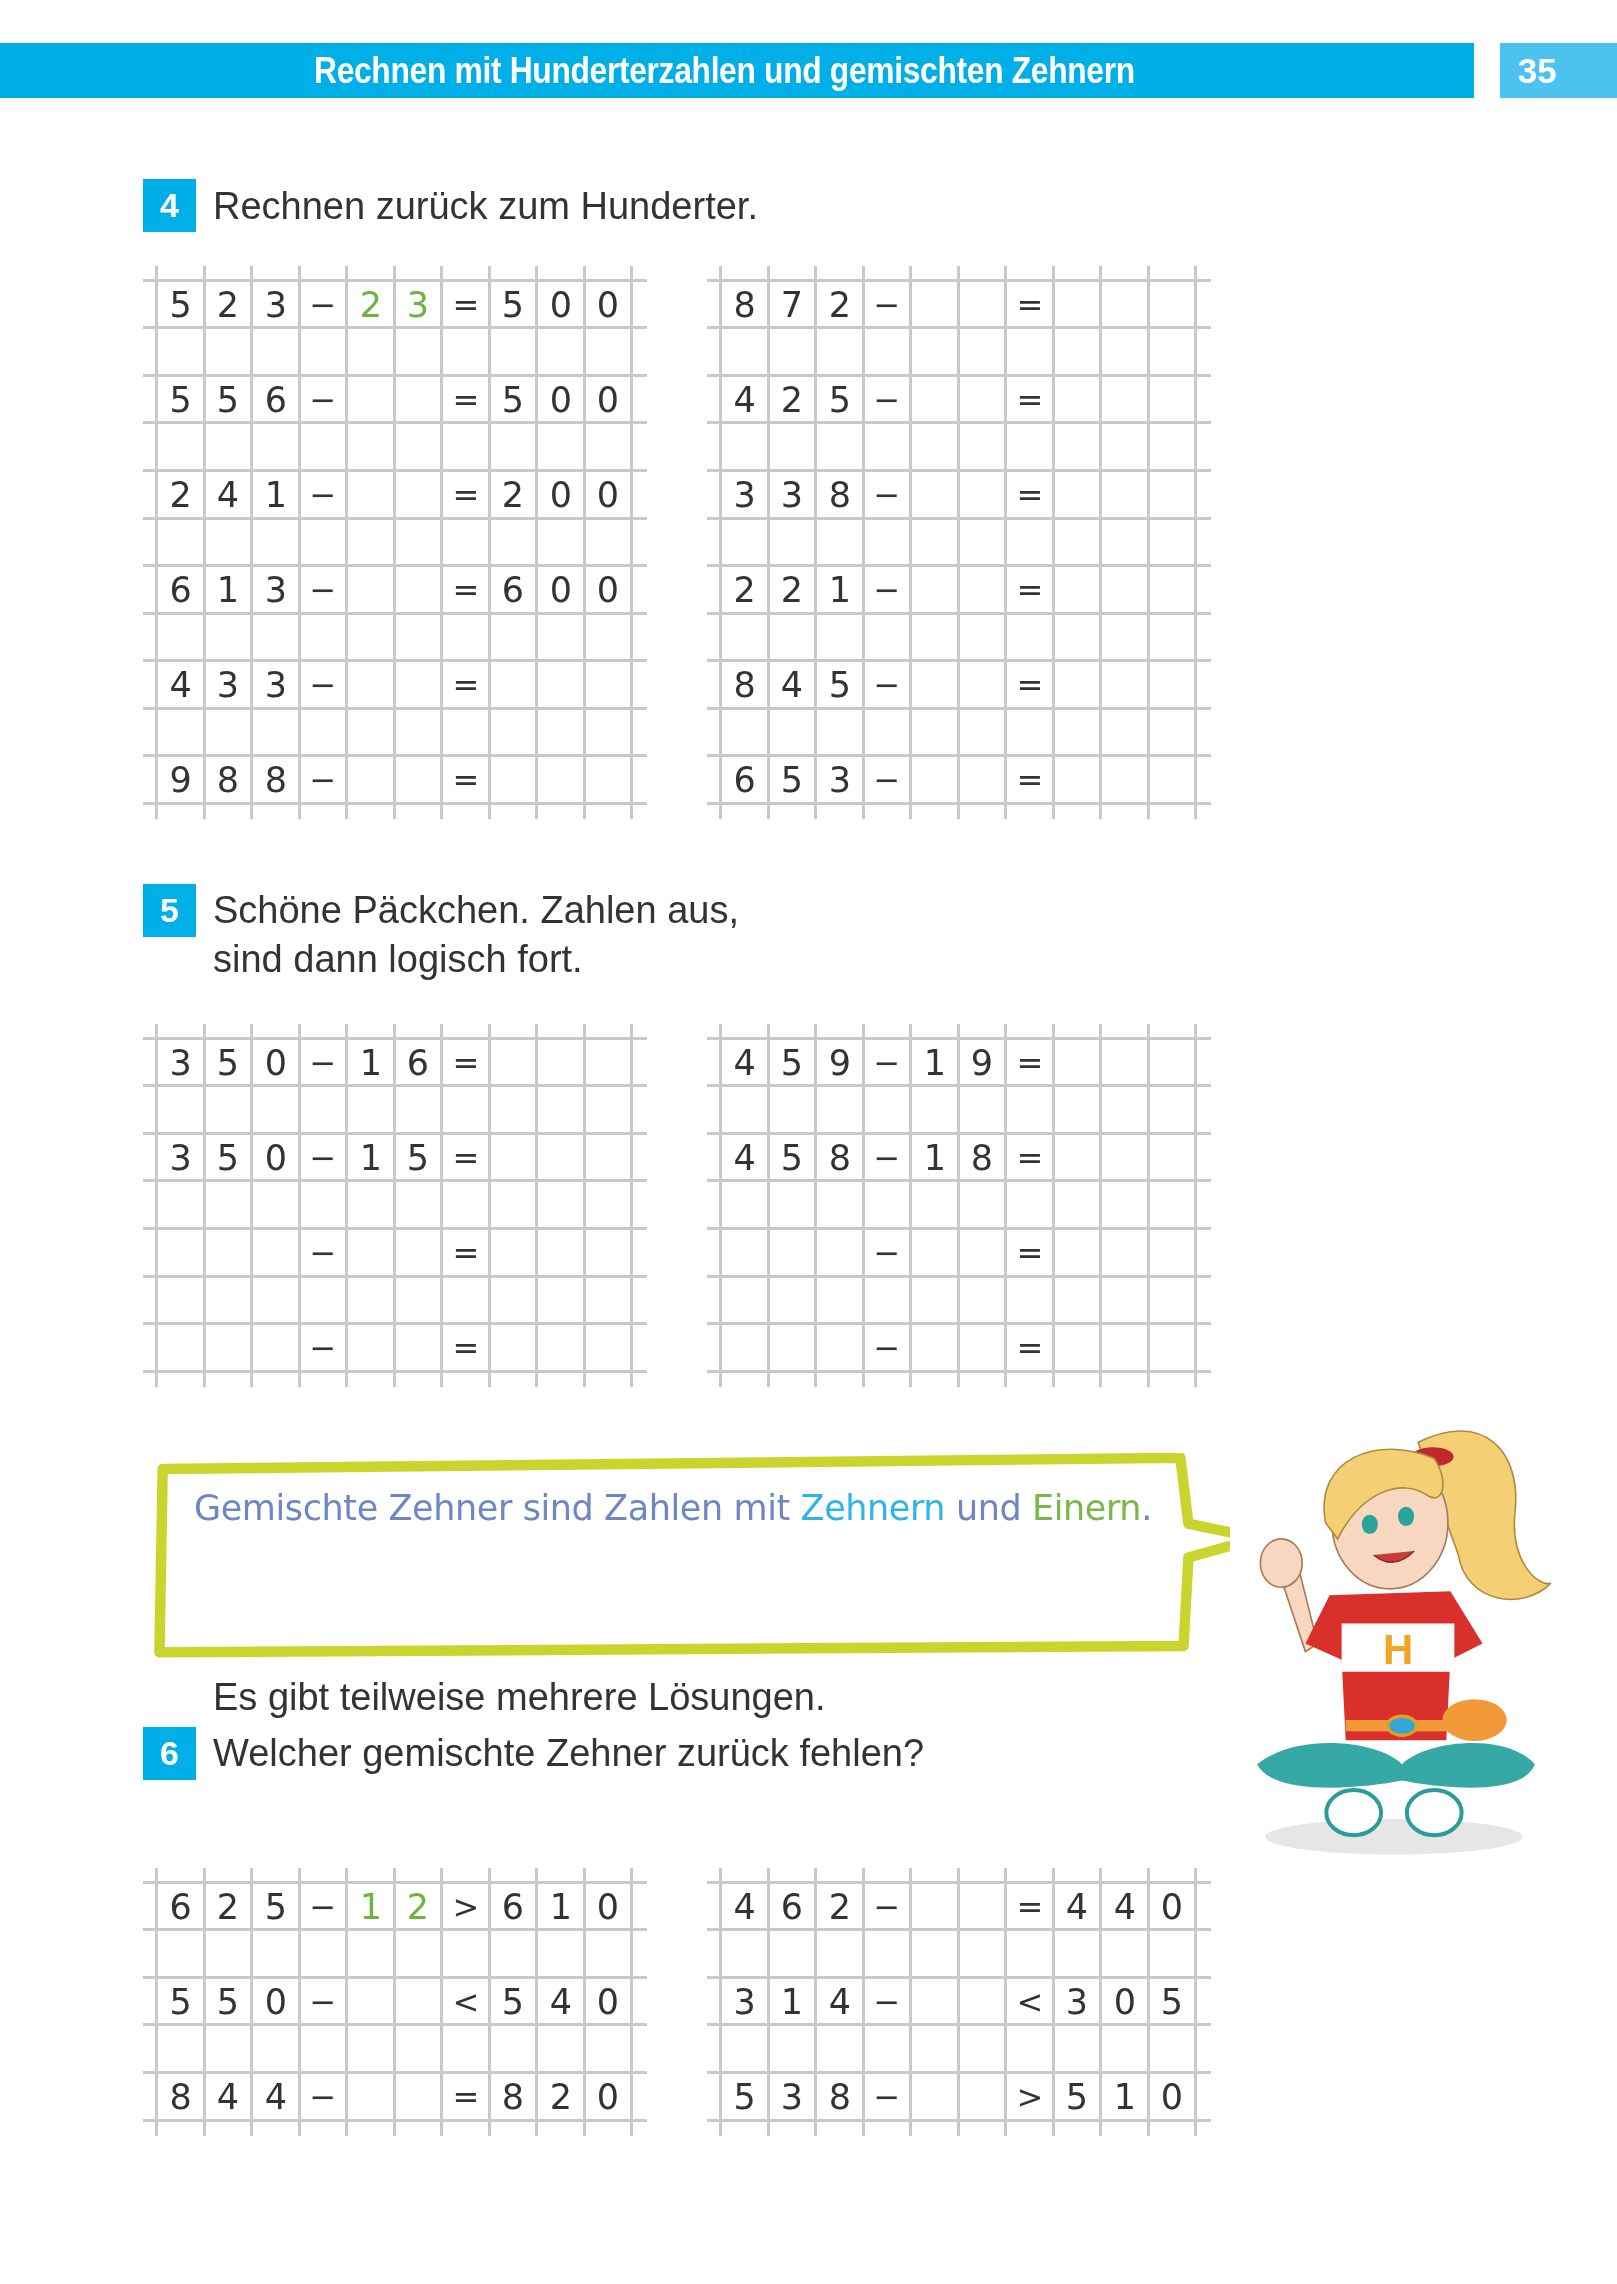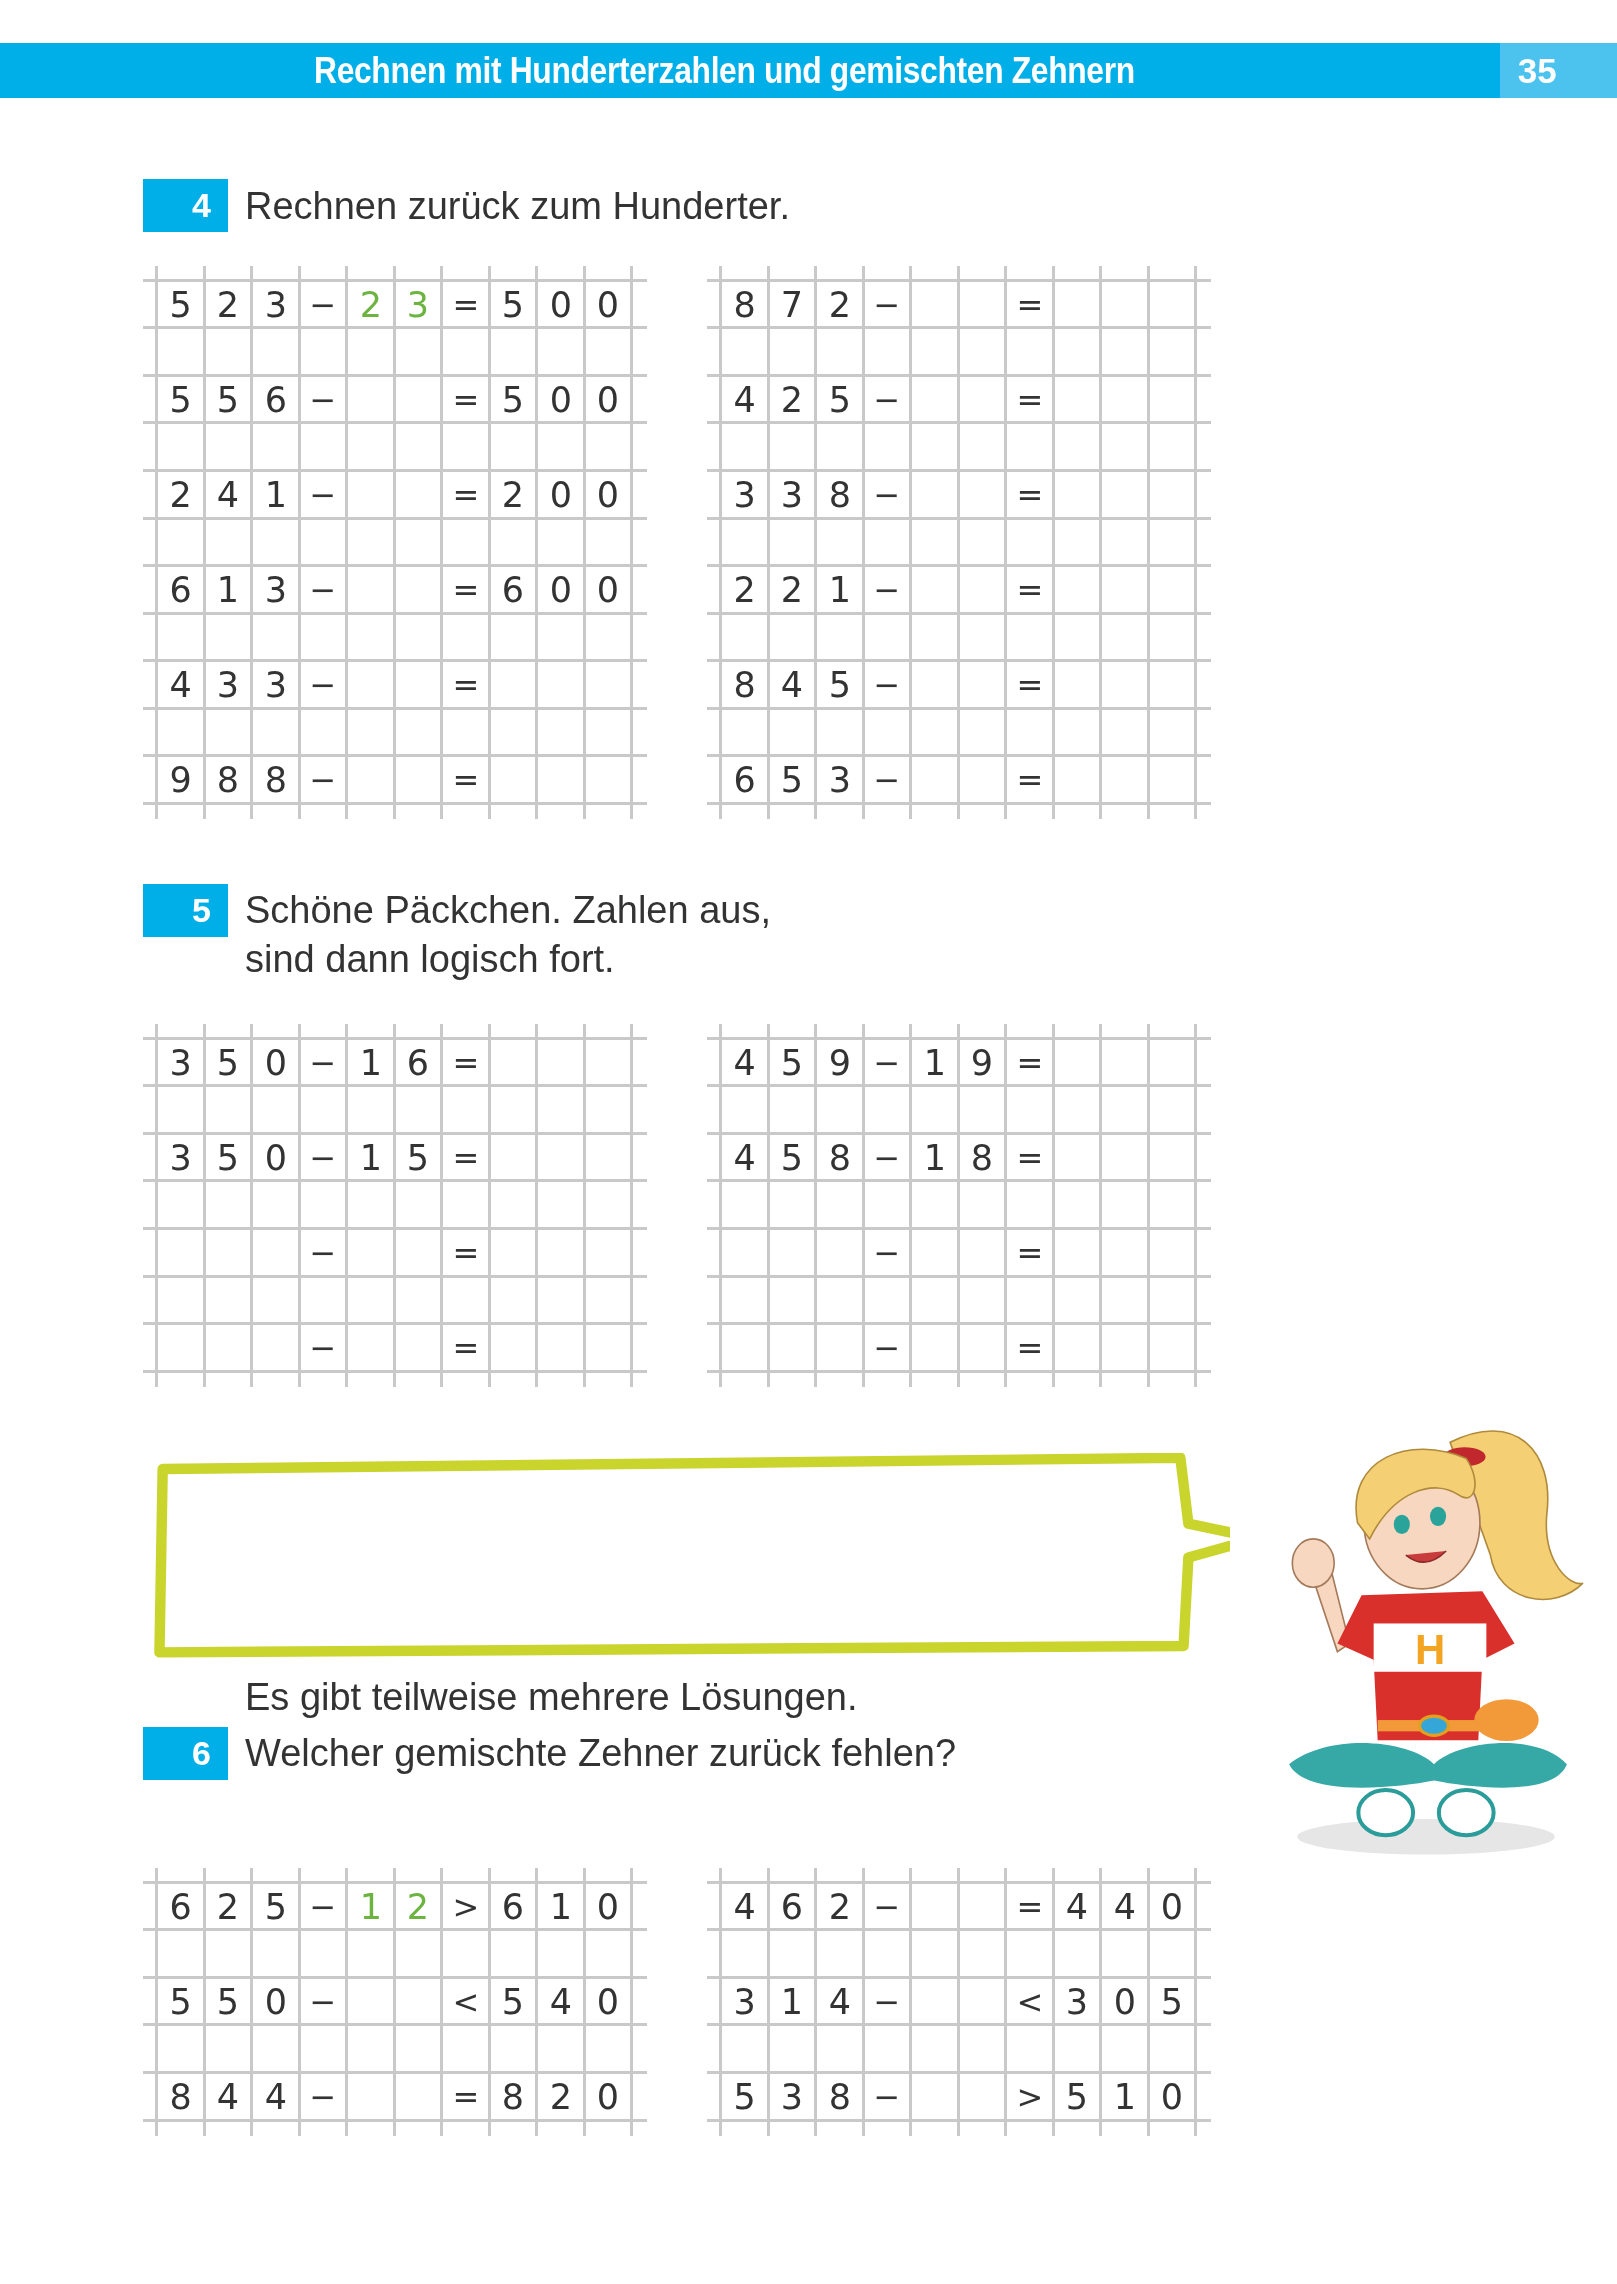--- a/index.html
+++ b/index.html
@@ -1,18 +1,18 @@
 <!DOCTYPE html>
 <html style="font-size:13px"><head>
 <meta charset="utf-8">
 <style>
   html, body { margin:0; padding:0; background:#ffffff; }
   body { width:1618px; height:2284px; position:relative; overflow:hidden;
          font-family:"Liberation Sans", "DejaVu Sans", sans-serif; color:#333333; }
-  .abs { position:absolute;padding-left:32px; }
+  .abs { position:absolute; }
 
   
   .header-bar { left:0; top:43px; width:1474px; height:55px; background:#00aee8; }
   .header-title { position:absolute; left:314px; top:4.8px; height:45px; line-height:45px;
                   color:#ffffff; font-weight:bold; font-size:37px; white-space:nowrap;
                   transform-origin:left center; transform:scaleX(0.86); letter-spacing:-0.4px; }
   .page-box { left:1500px; top:43px; width:118px; height:55px; background:#4cc3ef; }
   .page-num { position:absolute; left:17.7px; top:4.8px; line-height:45px; font-size:35px;
               font-weight:bold; color:#ffffff; }
 
@@ -350,20 +350,21 @@
     <div class="cell" style="left: 346px; top: 300px;"></div>
     <div class="cell" style="left: 394px; top: 300px;"></div>
     <div class="cell" style="left: 441px; top: 300px;"></div>
   </div>
 
 <div class="abs bubble">
   <svg width="1080" height="209" viewBox="0 0 1340 260">
     <path d="M14 20 L1280 6 L1290 88 L1376 106 L1290 130 L1284 240 L10 248 Z" fill="#ffffff" stroke="#c9d42c" stroke-width="13" stroke-linejoin="round"></path>
   </svg>
   <div class="bubble-text">
+    <div><span>Gemischte Zehner sind Zahlen mit </span><span class="c-blue">Zehnern</span><span> und </span><span class="c-green">Einern</span><span>.</span></div>
   </div>
 </div>
 
 <div class="abs girl">
   <svg width="314" height="459" viewBox="0 0 390 570">
     <ellipse cx="190" cy="540" rx="160" ry="22" fill="#e6e6e6"></ellipse>
 
     <path d="M220 50 C300 10 350 60 340 140 C335 200 370 230 385 225 C350 260 280 250 270 190 Z" fill="#f4cf74" stroke="#b08a3c" stroke-width="2"></path>
     <ellipse cx="238" cy="68" rx="26" ry="12" fill="#c0282d"></ellipse>
 

